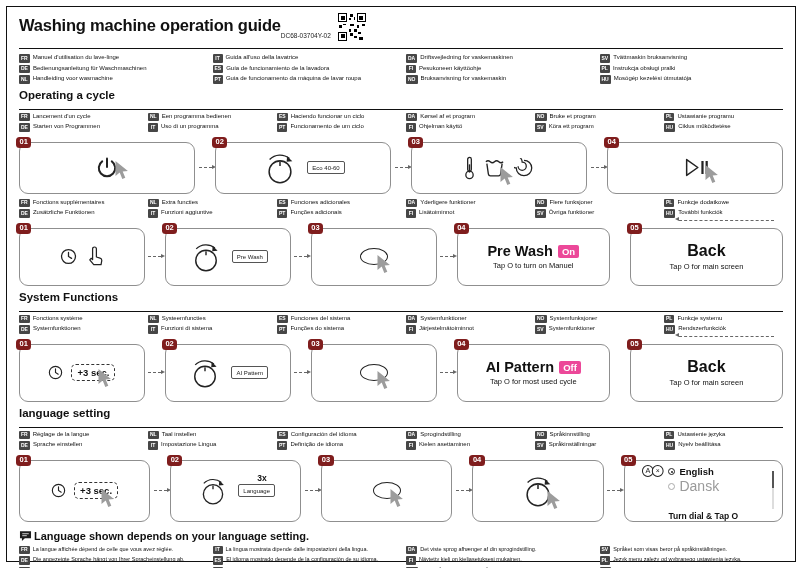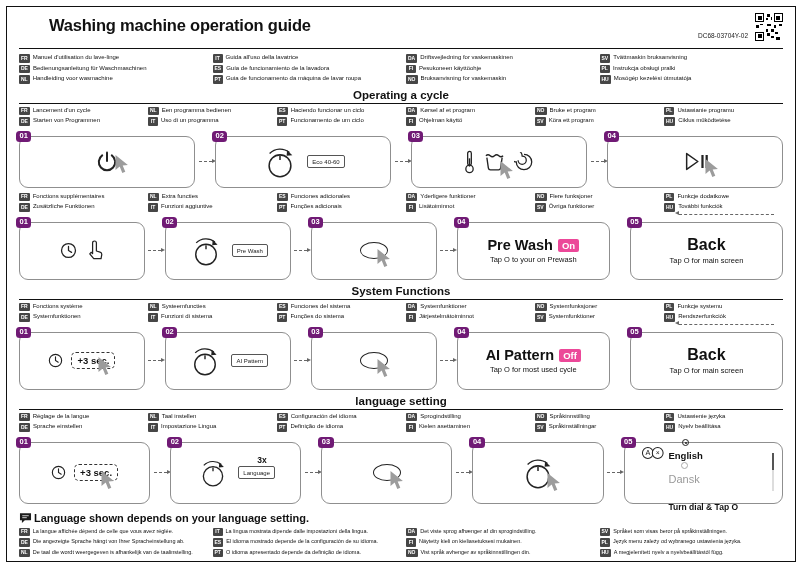--- a/index.html
+++ b/index.html
@@ -1,42 +1,42 @@
 <!DOCTYPE html>
 <html><head>
 <meta charset="utf-8">
 <style>
   * { box-sizing: border-box; margin: 0; padding: 0; }
   html,body { width: 802px; height: 568px; background: #fff; font-family: "Liberation Sans", sans-serif; color: #111; overflow: hidden; }
   .page { position: absolute; left: 6px; top: 6px; right: 6px; bottom: 6px; border: 1.5px solid #111; padding: 6px 12px 4px; background: #fff; }
 
   
-  .header { display: flex; justify-content: space-between; align-items: flex-start; height: 33px; margin-left: 30px; }
+  .header { display: flex; justify-content: flex-start; align-items: flex-start; height: 33px; }
   .title { font-size: 16.5px; font-weight: bold; letter-spacing: -0.2px; margin-top: 3px; }
   .header-right { display: flex; align-items: flex-end; gap: 7px; }
   .doc-number { font-size: 6.5px; color: #222; margin-bottom: 2px; }
   .qr { width: 28px; height: 28px; }
   .title-rule { border-top: 1.5px solid #111; margin: 2px 0 5px; }
 
   
   .legend-grid { display: grid; grid-auto-flow: column; column-gap: 10px; row-gap: 2px; font-size: 6px; line-height: 1.3; }
   .cols-4 { grid-template-rows: repeat(3, auto); grid-template-columns: repeat(4, 1fr); }
   .cols-6 { grid-template-rows: repeat(2, auto); grid-template-columns: repeat(6, 1fr); }
   .legend-item { display: flex; align-items: flex-start; gap: 3px; white-space: nowrap; overflow: hidden; }
   .tag { flex: 0 0 auto; background: #464646; color: #fff; font-size: 5px; font-weight: bold; padding: 0.5px 2px; border-radius: 1px; min-width: 10px; text-align: center; line-height: 1.5; }
 
   
   section { margin-top: 5px; }
-  .sec-heading { font-size: 11.5px; font-weight: bold; padding-bottom: 2px; border-bottom: 1.2px solid #111; text-align: center; }
+  .sec-heading { font-size: 11.5px; font-weight: bold; padding-bottom: 8px; border-bottom: 1.2px solid #111; }
   section .legend-grid { margin-top: 3px; }
   .steps-row { display: flex; align-items: stretch; margin-top: 10px; }
   .h52 { height: 52px; } .h58 { height: 58px; } .h62 { height: 62px; }
   .panel { position: relative; flex: 1; border: 1.1px solid #8f8f8f; border-radius: 9px; display: flex; align-items: center; justify-content: center; gap: 8px; background: #fff; }
   .panel.wide { flex: 1.22; }
-  .badge { position: absolute; top: -6px; left: -4px; background: #701a75; color: #fff; font-size: 7.5px; font-weight: bold; padding: 1.5px 3.5px; border-radius: 3.5px; line-height: 1.1; z-index: 2; }
+  .badge { position: absolute; top: -6px; left: -4px; background: #7f1d1d; color: #fff; font-size: 7.5px; font-weight: bold; padding: 1.5px 3.5px; border-radius: 3.5px; line-height: 1.1; z-index: 2; }
   .conn { flex: 0 0 20px; display: flex; align-items: center; justify-content: center; }
   .arrow-r { width: 13px; border-top: 1.3px dashed #666; position: relative; display: inline-block; }
   .arrow-r::after { content: ""; position: absolute; right: -4px; top: -3.4px; border-left: 4.5px solid #666; border-top: 2.8px solid transparent; border-bottom: 2.8px solid transparent; }
   .back-arrow { position: absolute; top: -9px; left: 32%; right: 8px; border-top: 1.3px dashed #666; }
   .back-arrow::before { content: ""; position: absolute; left: -4px; top: -3.4px; border-right: 4.5px solid #666; border-top: 2.8px solid transparent; border-bottom: 2.8px solid transparent; }
 
   .cursor { position: absolute; z-index: 3; }
   .mini-display { border: 1px solid #555; border-radius: 2px; font-size: 6px; padding: 2.5px 4px; min-width: 34px; text-align: center; color: #222; }
   .obtn { width: 28px; height: 17px; border: 1.5px solid #222; border-radius: 50%; }
   .hold-box { border: 1.2px dashed #333; border-radius: 5px; padding: 2px 5px; font-size: 9.5px; font-weight: bold; white-space: nowrap; }
@@ -44,22 +44,22 @@
 
   .result-panel { flex-direction: column; gap: 2px; }
   .result-title { font-size: 14.5px; font-weight: bold; display: flex; align-items: center; gap: 5px; }
   .state-badge { background: #ec4899; color: #fff; font-size: 9.5px; font-weight: bold; padding: 1px 4px; border-radius: 2px; }
   .result-caption { font-size: 7.5px; color: #111; }
   .back-title { font-size: 16px; font-weight: bold; }
 
   .menu-panel { justify-content: center; }
   .lang-icon { position: absolute; top: 3px; left: 16px; }
   .menu-list { display: flex; flex-direction: column; align-items: center; gap: 1px; margin-top: 6px; }
-  .menu-row { display: flex; align-items: center; gap: 4px; font-size: 9.5px; font-weight: bold; align-self: flex-start; flex-direction: column; }
-  .menu-row.dim { color: #9a9a9a; font-weight: normal; font-size: 11px; }
+  .menu-row { display: flex; align-items: center; gap: 4px; font-size: 9.5px; font-weight: bold; align-self: flex-start; }
+  .menu-row.dim { color: #9a9a9a; font-weight: normal; font-size: 14px; }
   .radio { width: 7px; height: 7px; border: 1.2px solid #222; border-radius: 50%; position: relative; display: inline-block; }
   .radio.sel::after { content: ""; position: absolute; inset: 1.5px; background: #222; border-radius: 50%; }
   .dim .radio { border-color: #aaa; }
   .menu-caption { font-size: 8.5px; font-weight: bold; margin-top: 16px; }
   .scrollbar { position: absolute; right: 8px; top: 10px; bottom: 12px; width: 2.5px; background: #ddd; }
   .scrollbar::after { content: ""; position: absolute; top: 0; left: 0; right: 0; height: 45%; background: #555; }
 
   
   .footer-note { display: flex; align-items: center; gap: 2px; margin-top: 8px; font-size: 11px; font-weight: bold; }
   .footer-legend { margin-top: 4px; font-size: 5.5px; }
@@ -371,21 +371,21 @@
       </div>
       <div class="conn">
           <span class="arrow-r"></span>
         </div>
       <div class="panel wide result-panel">
         <span class="badge">04</span>
         <div class="result-title">
           <span>Pre Wash</span>
           <span class="state-badge">On</span>
         </div>
-        <div class="result-caption">Tap O to your on Prewash</div>
+        <div class="result-caption">Tap O to turn on Manuel</div>
       </div>
       <div class="conn"></div>
       <div class="panel wide result-panel">
         <span class="back-arrow"></span>
         <span class="badge">05</span>
         <div class="back-title">Back</div>
         <div class="result-caption">Tap O for main screen</div>
       </div>
     </div>
   </section>

